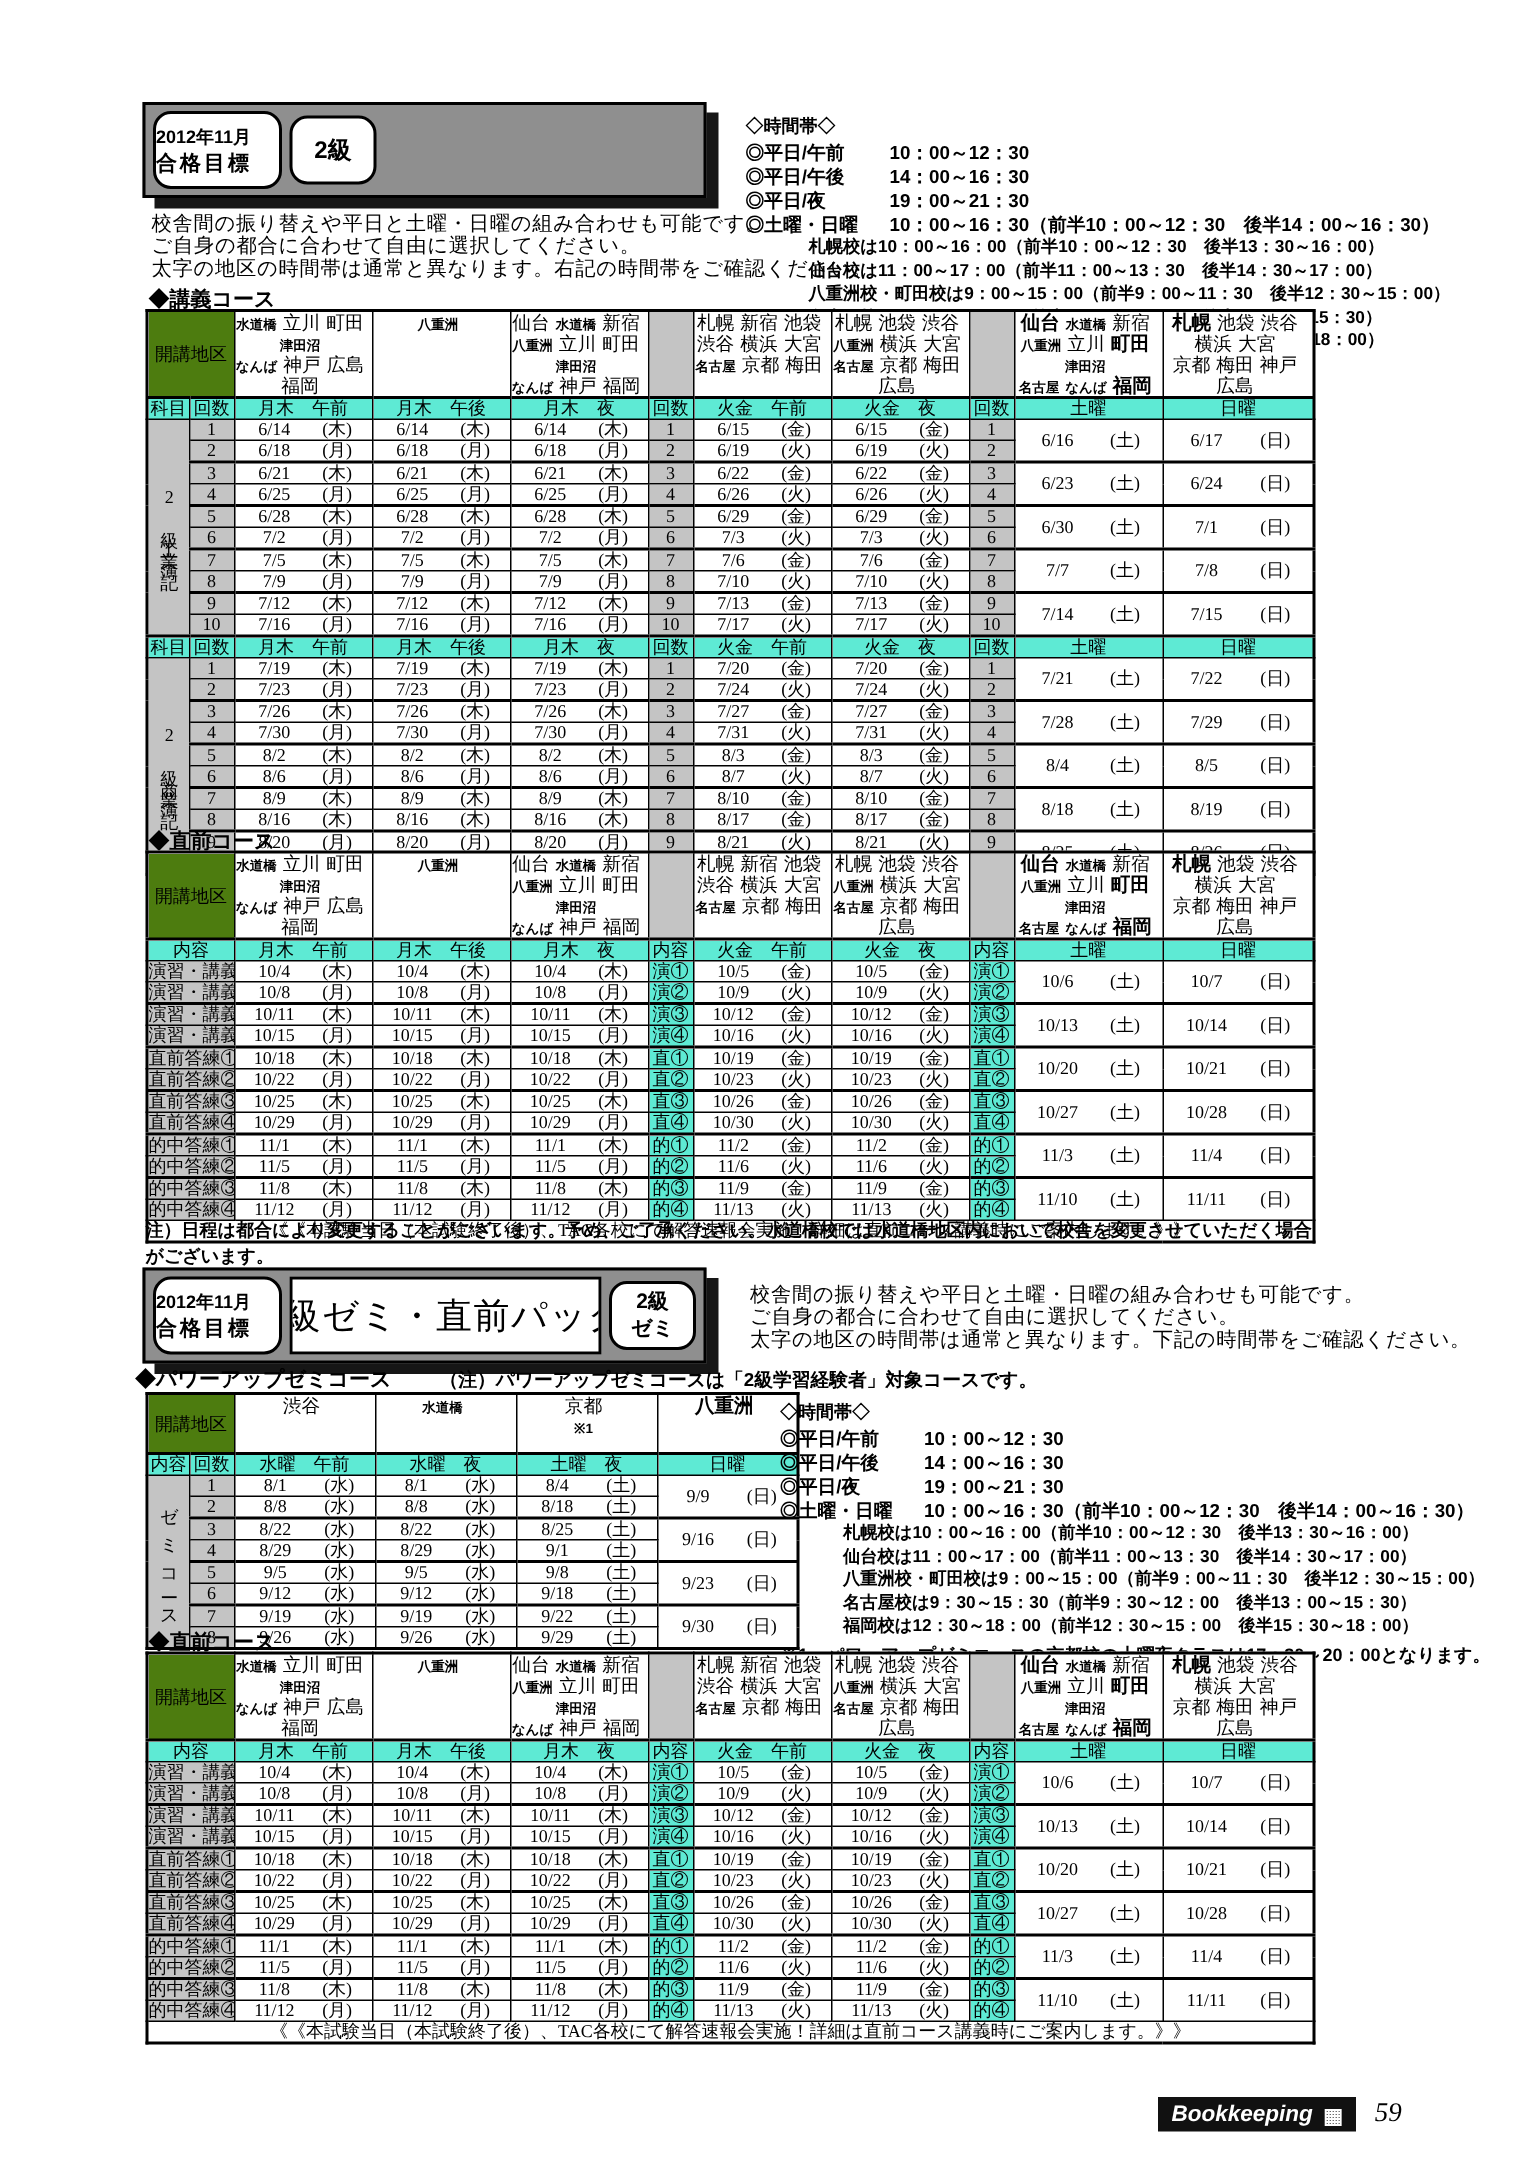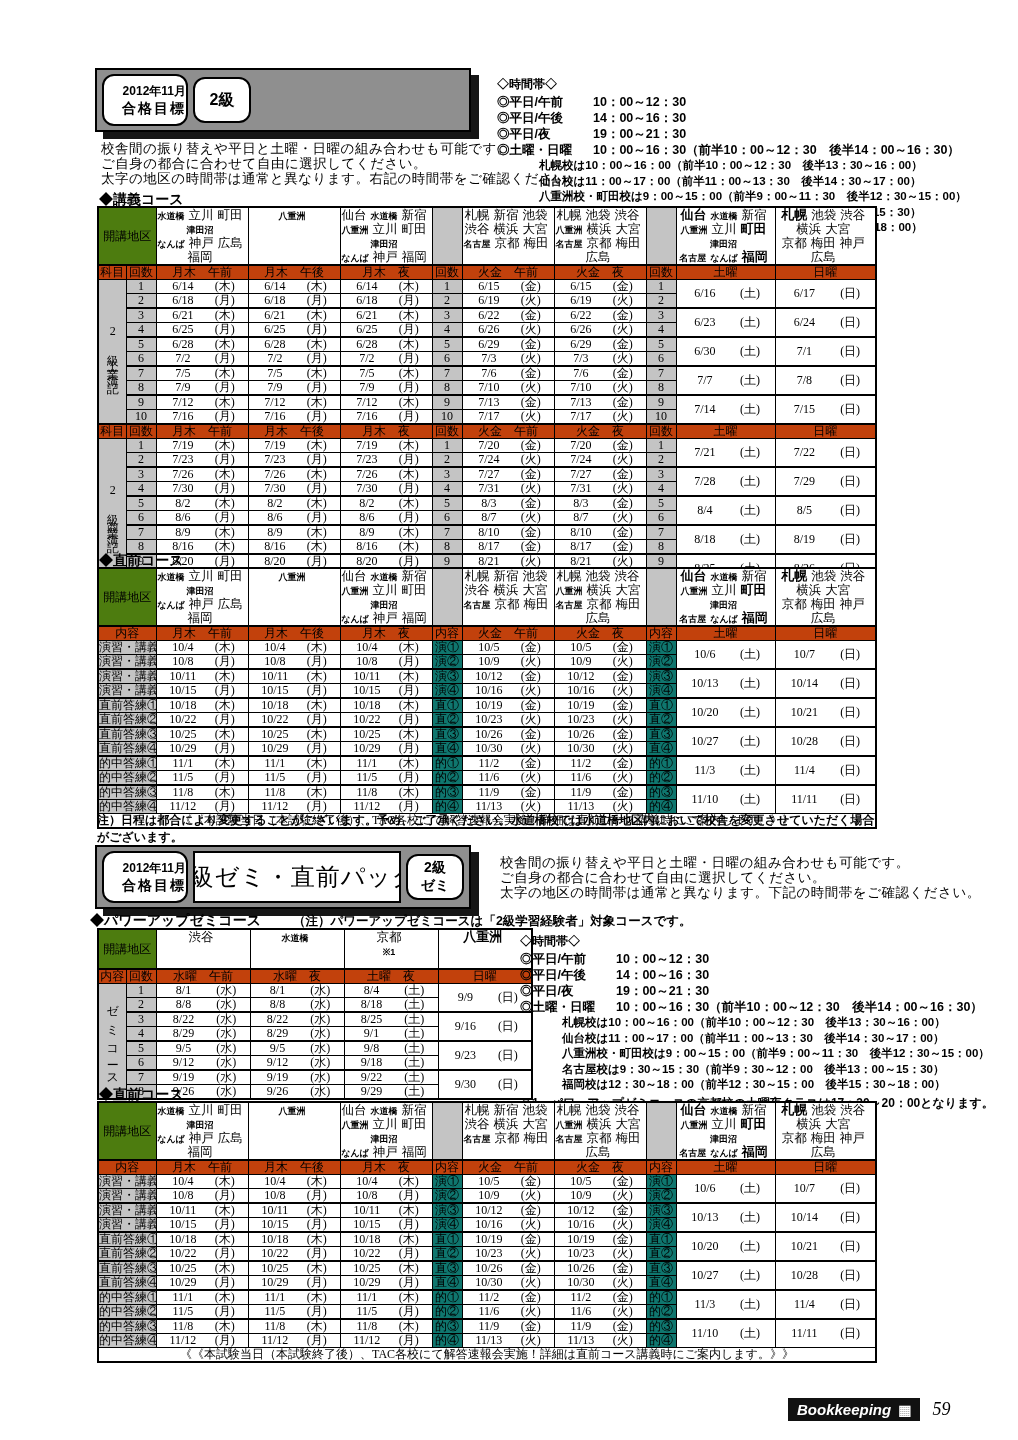--- a/index.html
+++ b/index.html
@@ -2,21 +2,21 @@
 <html><head>
 <meta charset="utf-8">
 <style>
   *{margin:0;padding:0;box-sizing:border-box}
   html,body{background:#fff}
   body{width:1018px;height:1440px;position:relative;font-family:"Liberation Serif",serif;color:#000}
   .abs{position:absolute}
 
   
   .banner{position:absolute;background:#8f8f8f;border:2px solid #000;box-shadow:8px 7px 0 #161616;display:flex;align-items:center;padding:4px 5px;gap:5px}
-  .goalbox{background:#fff;border:2px solid #000;border-radius:12px;width:86px;height:52px;display:flex;flex-direction:column;justify-content:center;text-align:right;font-family:"Liberation Sans",sans-serif}
+  .goalbox{background:#fff;border:2px solid #000;border-radius:12px;width:86px;height:52px;display:flex;flex-direction:column;justify-content:center;text-align:left;font-family:"Liberation Sans",sans-serif}
   .goal-top{font-size:12px;font-weight:bold;letter-spacing:0}
   .goal-bottom{font-size:14px;font-weight:bold;letter-spacing:2px}
   .titlebox{background:#fff;border:2px solid #000;flex:1;height:52px;display:flex;align-items:center;justify-content:center;font-size:30px;letter-spacing:1px;white-space:nowrap;overflow:hidden}
   .titlebox.small{font-size:24px}
   .badgebox{background:#fff;border:2px solid #000;border-radius:12px;width:58px;height:46px;display:flex;flex-direction:column;justify-content:center;text-align:center;font-size:16px;font-weight:bold;font-family:"Liberation Sans",sans-serif}
   .badgebox .b2{font-size:14px}
 
   
   .intro{font-size:13.5px;line-height:15px;letter-spacing:.5px}
   .sect-title{font-family:"Liberation Sans",sans-serif;font-weight:bold;font-size:14px}
@@ -26,25 +26,25 @@
   .tb-title{font-family:"Liberation Sans",sans-serif;font-weight:bold;font-size:12px;margin-bottom:1px}
   .tb-main{font-family:"Liberation Sans",sans-serif;font-weight:bold;font-size:12.5px;line-height:16px;white-space:nowrap}
   .tb-label{display:inline-block;min-width:96px}
   .tb-sub{font-family:"Liberation Sans",sans-serif;font-weight:bold;font-size:11.5px;line-height:15.5px;padding-left:42px;white-space:nowrap}
   .tb-note{font-family:"Liberation Sans",sans-serif;font-weight:bold;font-size:12px;margin-top:2px;white-space:nowrap}
 
   
   table.sched{border-collapse:collapse;table-layout:fixed;border:2px solid #000;background:#fff}
   table.sched th,table.sched td{border:1px solid #000;font-size:12px;font-weight:normal;text-align:center;padding:0;height:13px;line-height:13px;white-space:nowrap;overflow:hidden}
   .hdr{background:#c4c4c4}
-  tr.colhdr th{border-top:2px solid #000;background:#c2410c;font-size:12px}
+  tr.colhdr th{border-top:2px solid #000;background:#5eead4;font-size:12px}
   td.g{background:#c4c4c4}
   tr.grp td{border-top:2px solid #000}
   td.lbl{background:#c4c4c4;font-size:10.5px}
-  td.abbr{background:#0f766e;font-size:11px}
+  td.abbr{background:#5eead4;font-size:11px}
   td.wk{font-size:13px}
   .dd{display:inline-block;width:50%;text-align:center}
   .dw{display:inline-block;width:42%;text-align:center}
   td.noterow{border-top:2px solid #000;font-weight:bold;font-size:12px;letter-spacing:0;text-align:center}
 
   
   th.regioncell{vertical-align:top;text-align:left;padding:1px 3px;background:#fff}
   th.region-label{background:#4d7c0f;font-size:13px;vertical-align:middle}
   .regioncell div{line-height:14px;height:14px}
   .tok{font-size:12.5px;margin-right:4px;font-family:"Liberation Serif",serif}
@@ -957,19 +957,19 @@
         <td><span class="dd">11/13</span><span class="dw">(火)</span></td>
         <td><span class="dd">11/13</span><span class="dw">(火)</span></td>
         <td class="abbr">的④</td>
       </tr>
       <tr>
         <td colspan="10" class="noterow">《《本試験当日（本試験終了後）、TAC各校にて解答速報会実施！詳細は直前コース講義時にご案内します。》》</td>
       </tr>
     </tbody>
 </table>
 
-<div class="abs" style="left:788px;top:1398px;display:flex;align-items:center">
+<div class="abs" style="left:772px;top:1398px;display:flex;align-items:flex-start">
   <span class="fbox">
     <span>Bookkeeping</span>
     <span class="calc">▦</span>
   </span>
   <span class="fnum">59</span>
 </div>
 
 </body></html>

